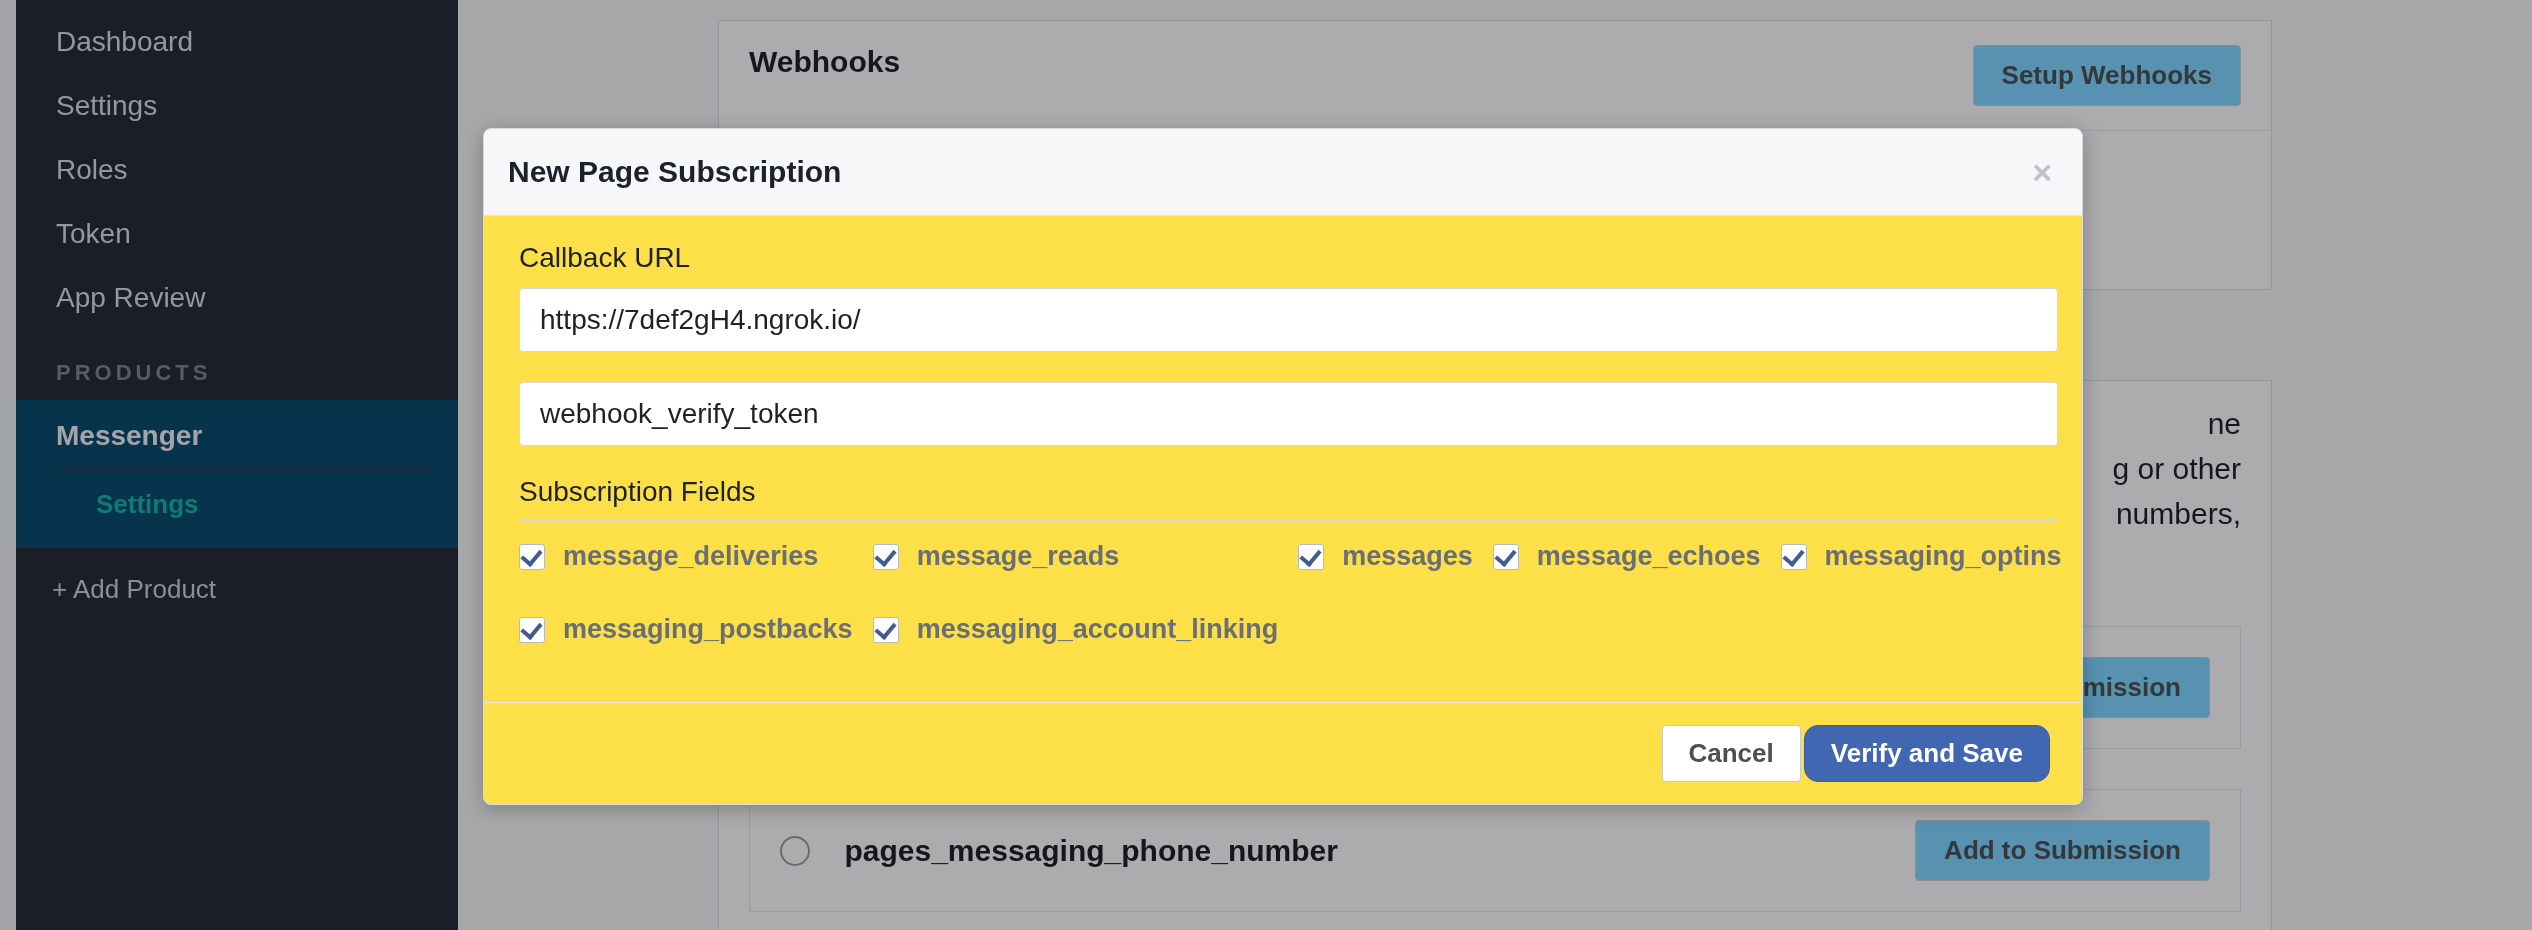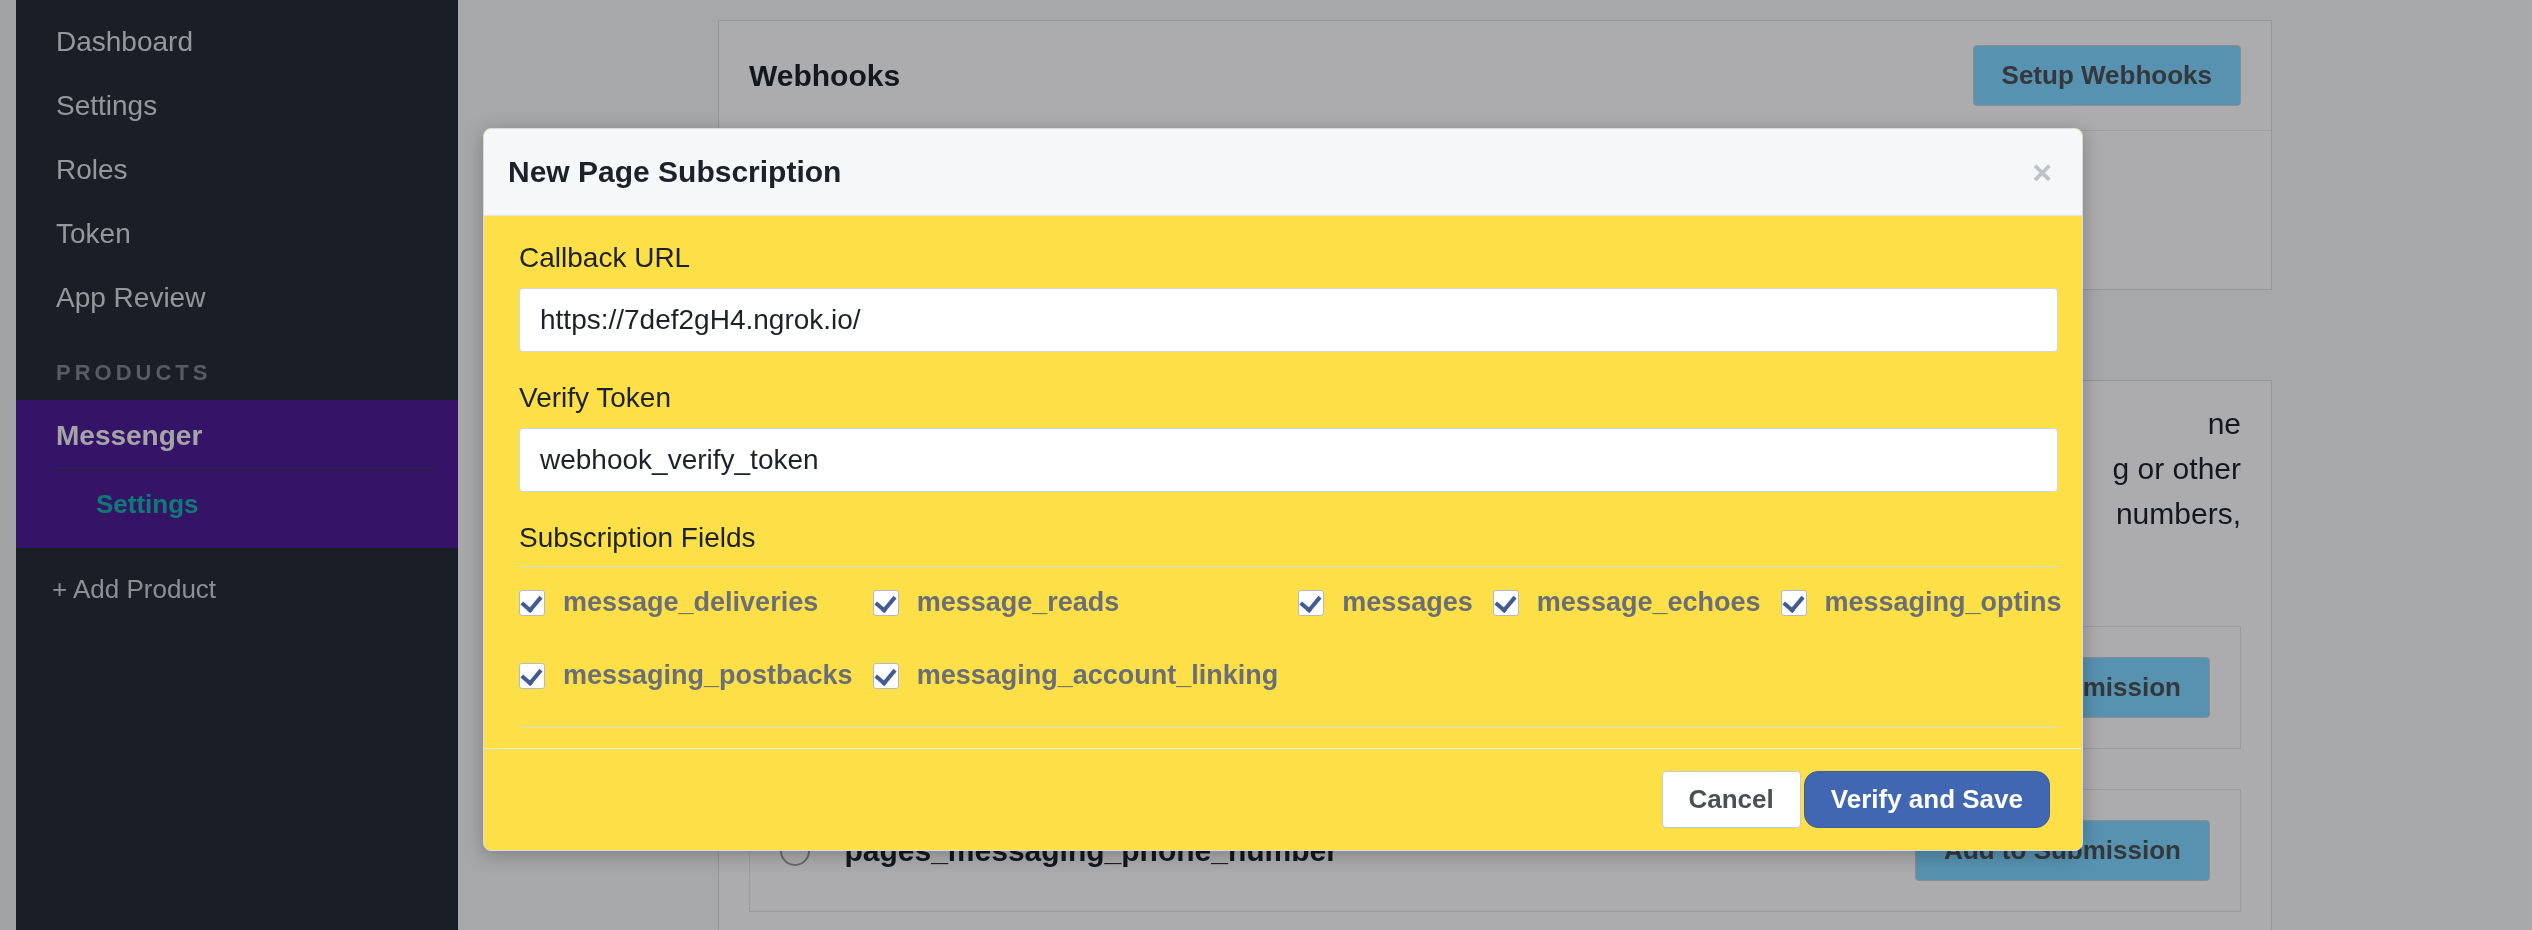--- a/index.html
+++ b/index.html
@@ -11,39 +11,39 @@
     background:#242c39; color:#c7cdd5;
     padding-top:10px;
   }
   .side-item {
     padding:16px 40px; font-size:28px; color:#d5dae0; cursor:pointer;
   }
   .products-heading {
     padding:30px 40px 14px; font-size:22px; letter-spacing:4px; color:#7c8591;
     font-weight:600;
   }
-  .messenger-block { background:#4c1d95; padding-bottom:8px; }
+  .messenger-block { background:#0c4a6e; padding-bottom:8px; }
   .messenger-title { padding:20px 40px 16px; font-size:28px; font-weight:600; color:#e8ebee; }
   .messenger-sub  {
     margin:0 40px; padding:20px 0 20px 40px; font-size:26px; color:#14b1a7; font-weight:600;
     border-top:1px solid #35404e;
   }
   .add-product { padding:26px 36px; font-size:26px; color:#c7cdd5; cursor:pointer; }
 
   
   .main {
     position:absolute; left:458px; top:0; right:0; height:930px;
     background:#eff1f4;
   }
   .panel {
     position:absolute; left:260px; top:20px; right:260px;
     border:1px solid #d4d7dc; background:#f6f7f9;
   }
   .panel-head {
-    display:flex; justify-content:space-between; align-items:center;
+    display:flex; justify-content:space-between; align-items:flex-start;
     padding:24px 30px; border-bottom:1px solid #e1e3e6;
   }
   .panel-head-title { font-size:30px; font-weight:700; color:#1d2129; }
   .btn {
     background:#7dd3fc; border:1px solid #c6c9cf; border-radius:4px;
     padding:14px 28px; font-size:26px; font-weight:600; color:#4b4f56;
     cursor:pointer;
   }
   .panel-body { padding:20px 30px 60px; color:#1d2129; font-size:30px; line-height:1.5; }
   .panel2-body { padding:30px; }
@@ -165,21 +165,20 @@
 
 <div class="modal">
   <div class="modal-head">
     <span class="modal-title">New Page Subscription</span>
     <span class="close-x">×</span>
   </div>
   <div class="modal-body">
     <div class="field-label">Callback URL</div>
     <input class="text-input" value="https://7def2gH4.ngrok.io/" style="">
 
-    <div class="field-label">Verify Token</div>
     <input class="text-input" value="webhook_verify_token" style="">
 
     <div class="sub-fields-label">Subscription Fields</div>
     <div class="sub-divider"></div>
 
     <div class="checks">
       <label class="check-item">
         <span class="chk checked"></span>
         <span>message_deliveries</span>
       </label>

